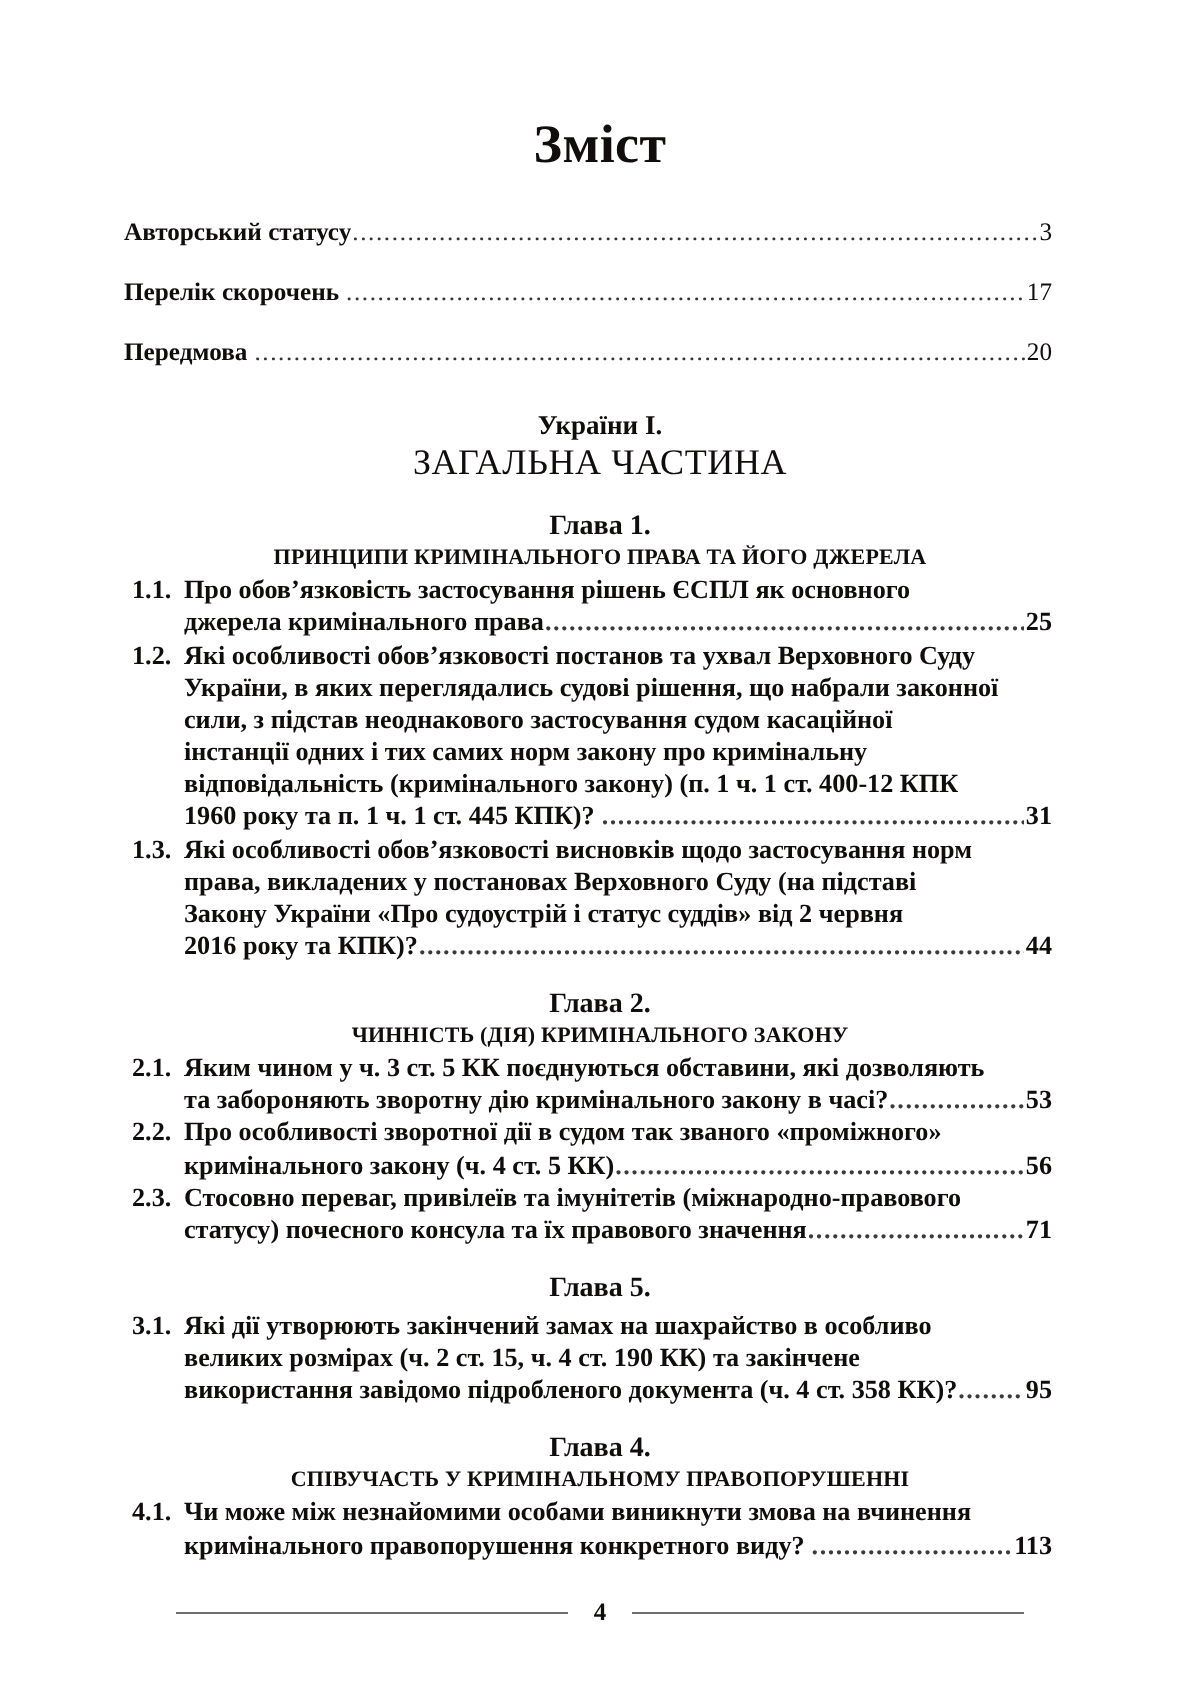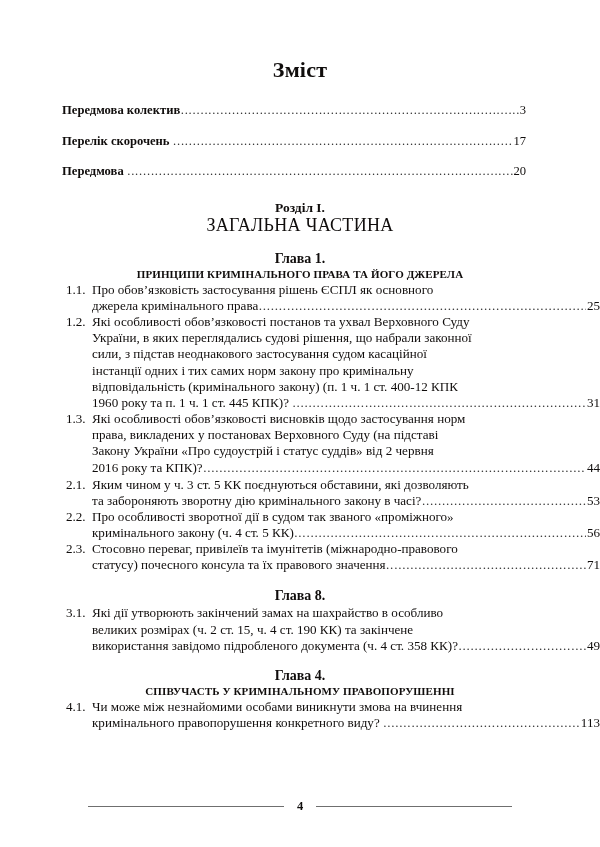--- a/index.html
+++ b/index.html
@@ -23,21 +23,21 @@
     top: 0;
     width: 600px;
     height: 847px;
     box-sizing: border-box;
     padding: 0;
   }
 
   
   .doc-title {
     text-align: center;
-    font-size: 22px;
+    font-size: 27px;
     font-weight: bold;
     letter-spacing: 0.2px;
     margin: 0;
     padding-top: 58px;
     line-height: 1.1;
   }
 
   
   .front-matter {
     margin-top: 22px;
@@ -101,21 +101,23 @@
   .chapter-title {
     font-size: 11px;
     font-weight: bold;
     line-height: 1.2;
     letter-spacing: 0.1px;
   }
 
   
   .toc-list {
     padding-left: 66px;
+    padding-right: 74px;
     margin-top: 1px;
+    font-weight: bold;
   }
   .toc-entry {
     position: relative;
     font-size: 13.1px;
     line-height: 1.235;
     margin-bottom: 0px;
   }
   .toc-entry .num {
     position: absolute;
     left: 0;
@@ -177,38 +179,38 @@
 </style>
 </head>
 <body>
 
 <div class="page">
 
   <h1 class="doc-title">Зміст</h1>
 
   <div class="front-matter">
       <div class="fm-row">
-        <span class="fm-label">Передмова колектив</span>
+        <span class="fm-label">Авторський статусу</span>
         <span class="fm-dots">............................................................................................................................................</span>
         <span class="fm-page">3</span>
       </div>
       <div class="fm-row">
         <span class="fm-label fm-gap-before-dots">Перелік скорочень</span>
         <span class="fm-dots">............................................................................................................................................</span>
         <span class="fm-page">17</span>
       </div>
       <div class="fm-row">
         <span class="fm-label fm-gap-before-dots">Передмова</span>
         <span class="fm-dots">............................................................................................................................................</span>
         <span class="fm-page">20</span>
       </div>
     </div>
 
   <div class="part-head">
-    <div class="part-line1">Розділ I.</div>
+    <div class="part-line1">України I.</div>
     <div class="part-line2">ЗАГАЛЬНА ЧАСТИНА</div>
   </div>
 
   <div class="chapters">
       <div class="chapter-head">
         <div class="chapter-num">Глава 1.</div>
         <div class="chapter-title">ПРИНЦИПИ КРИМІНАЛЬНОГО ПРАВА ТА ЙОГО ДЖЕРЕЛА</div>
       </div>
       <div class="toc-list">
         <div class="toc-entry">
@@ -244,20 +246,24 @@
             <div class="toc-line">права, викладених у постановах Верховного Суду (на підставі</div>
             <div class="toc-line">Закону України «Про судоустрій і статус суддів» від 2 червня</div>
             <div class="toc-lastline">
               <span class="tail">2016 року та КПК)?</span>
               <span class="dots">............................................................................................................................................</span>
               <span class="pg">44</span>
             </div>
           </div>
         </div>
       </div>
+      <div class="chapter-head">
+        <div class="chapter-num">Глава 2.</div>
+        <div class="chapter-title">ЧИННІСТЬ (ДІЯ) КРИМІНАЛЬНОГО ЗАКОНУ</div>
+      </div>
       <div class="toc-list">
         <div class="toc-entry">
           <span class="num">2.1.</span>
           <div class="toc-body">
             <div class="toc-line">Яким чином у ч. 3 ст. 5 КК поєднуються обставини, які дозволяють</div>
             <div class="toc-lastline">
               <span class="tail">та забороняють зворотну дію кримінального закону в часі?</span>
               <span class="dots">............................................................................................................................................</span>
               <span class="pg">53</span>
             </div>
@@ -280,32 +286,32 @@
             <div class="toc-line">Стосовно переваг, привілеїв та імунітетів (міжнародно-правового</div>
             <div class="toc-lastline">
               <span class="tail">статусу) почесного консула та їх правового значення</span>
               <span class="dots">............................................................................................................................................</span>
               <span class="pg">71</span>
             </div>
           </div>
         </div>
       </div>
       <div class="chapter-head">
-        <div class="chapter-num">Глава 8.</div>
+        <div class="chapter-num">Глава 5.</div>
       </div>
       <div class="toc-list">
         <div class="toc-entry">
           <span class="num">3.1.</span>
           <div class="toc-body">
             <div class="toc-line">Які дії утворюють закінчений замах на шахрайство в особливо</div>
             <div class="toc-line">великих розмірах (ч. 2 ст. 15, ч. 4 ст. 190 КК) та закінчене</div>
             <div class="toc-lastline">
               <span class="tail">використання завідомо підробленого документа (ч. 4 ст. 358 КК)?</span>
               <span class="dots">............................................................................................................................................</span>
-              <span class="pg">49</span>
+              <span class="pg">95</span>
             </div>
           </div>
         </div>
       </div>
       <div class="chapter-head">
         <div class="chapter-num">Глава 4.</div>
         <div class="chapter-title">СПІВУЧАСТЬ У КРИМІНАЛЬНОМУ ПРАВОПОРУШЕННІ</div>
       </div>
       <div class="toc-list">
         <div class="toc-entry">

